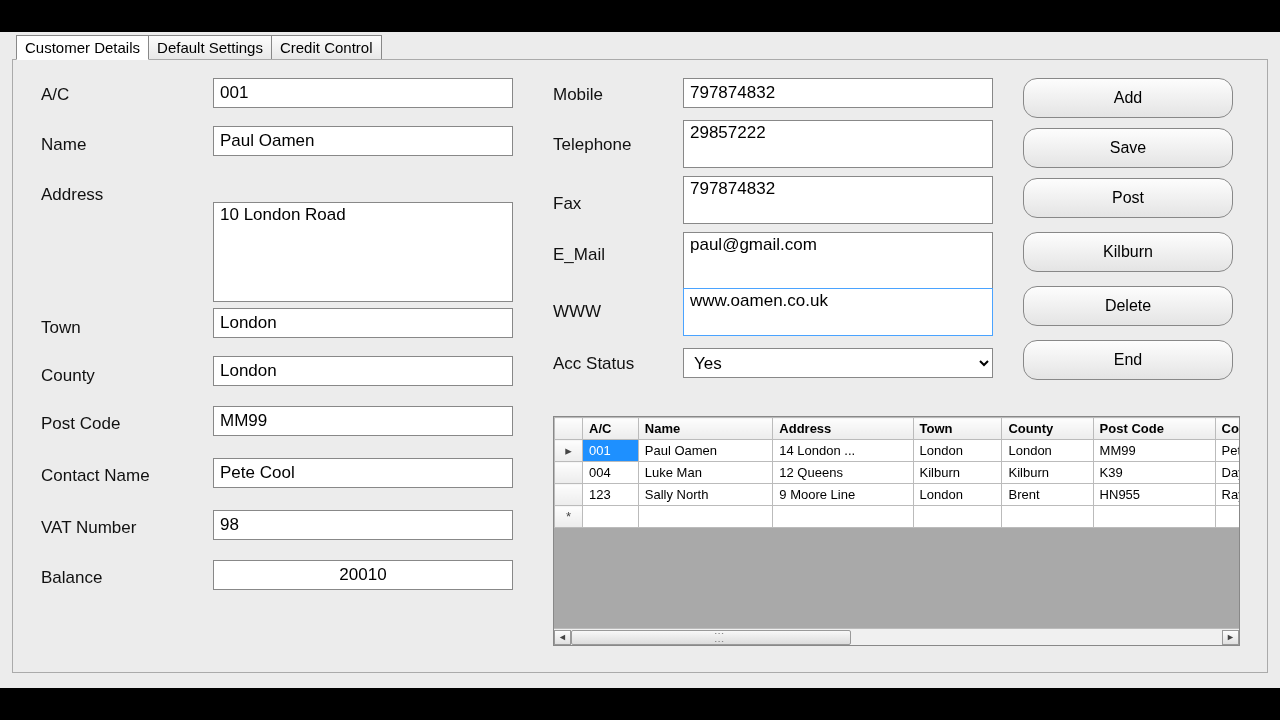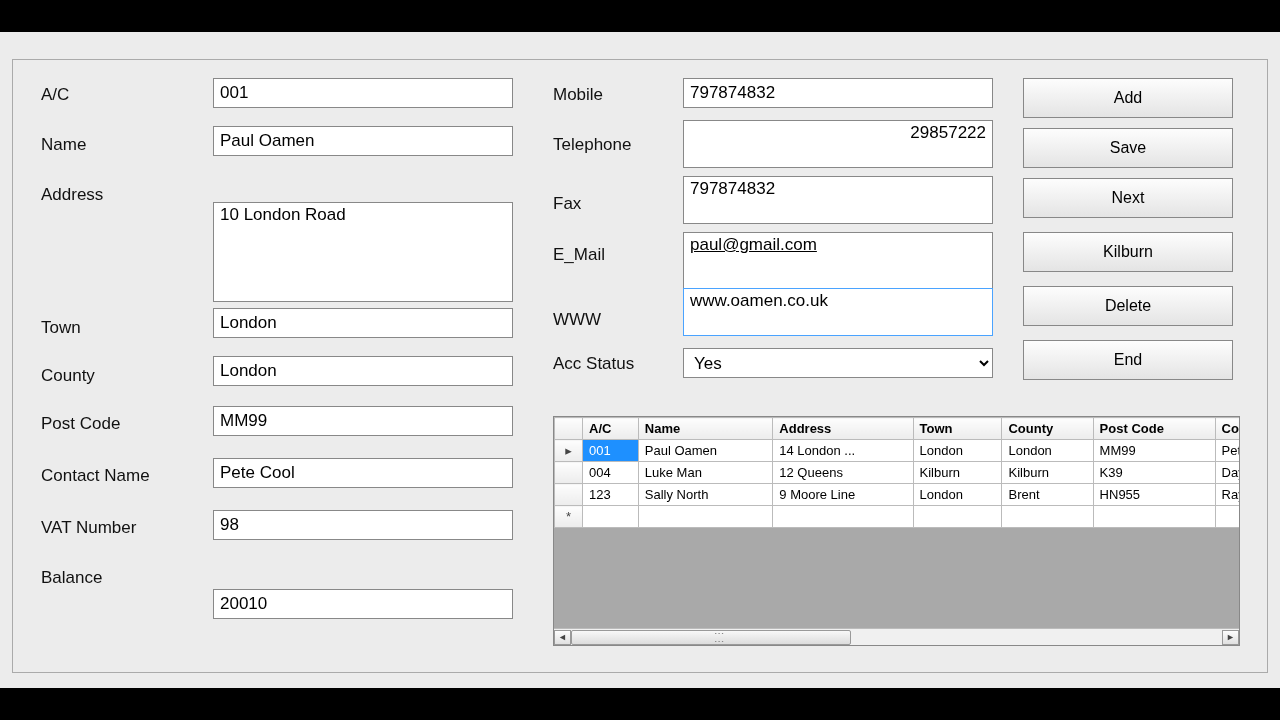--- a/index.html
+++ b/index.html
@@ -81,21 +81,21 @@
   .txt-multi { height: 100px; resize: none; }
   .sel { height: 30px; width: 310px;}
   .rtxt { width: 310px; }
 
   .btn {
     width: 210px;
     height: 40px;
     font-size: 16px;
     background: linear-gradient(#fdfdfd,#e4e4e4);
     border: 1px solid #888;
-    border-radius: 0;
+    border-radius: 14px;
     cursor: pointer;
   }
 
   .grid-wrap {
     position: absolute;
     left: 540px;
     top: 356px;
     width: 687px;
     height: 230px;
     border: 1px solid #888;
@@ -172,20 +172,25 @@
     left:50%;top:0;
     font-size:10px;color:#888;
   }
 </style>
 </head>
 <body>
 
 <div class="letterbox-top"></div>
 <div class="app">
 
+  <div class="tab-strip">
+    <div class="tab active">Customer Details</div>
+    <div class="tab">Default Settings</div>
+    <div class="tab">Credit Control</div>
+  </div>
 
   <div class="tab-body">
 
     <div class="col col-left-labels">
       <div class="lbl" style="position:absolute;top:15px">A/C</div>
       <div class="lbl" style="position:absolute;top:65px">Name</div>
       <div class="lbl" style="position:absolute;top:115px">Address</div>
       <div class="lbl" style="position:absolute;top:248px">Town</div>
       <div class="lbl" style="position:absolute;top:296px">County</div>
       <div class="lbl" style="position:absolute;top:344px">Post Code</div>
@@ -196,47 +201,47 @@
 
     <div class="col col-left-inputs">
       <input class="txt" style="position: absolute; top: 8px;" value="001">
       <input class="txt" style="position: absolute; top: 56px;" value="Paul Oamen">
       <textarea class="txt-multi" style="position: absolute; top: 104px; margin-top: 28px;">10 London Road</textarea>
       <input class="txt" style="position: absolute; top: 238px;" value="London">
       <input class="txt" style="position: absolute; top: 286px;" value="London">
       <input class="txt" style="position: absolute; top: 336px;" value="MM99">
       <input class="txt" style="position: absolute; top: 388px;" value="Pete Cool">
       <input class="txt" style="position: absolute; top: 440px;" value="98">
-      <input class="txt" style="position: absolute; top: 519px;" value="20010">
+      <input class="txt" style="position: absolute; top: 490px; text-align: center;" value="20010">
     </div>
 
     <div class="col col-right-labels">
       <div class="lbl" style="position:absolute;top:15px">Mobile</div>
       <div class="lbl" style="position:absolute;top:65px">Telephone</div>
       <div class="lbl" style="position:absolute;top:124px">Fax</div>
       <div class="lbl" style="position:absolute;top:175px">E_Mail</div>
-      <div class="lbl" style="position:absolute;top:240px">WWW</div>
+      <div class="lbl" style="position:absolute;top:232px">WWW</div>
       <div class="lbl" style="position:absolute;top:284px">Acc Status</div>
     </div>
 
     <div class="col col-right-inputs">
       <input class="txt rtxt" style="position: absolute; top: 8px;" value="797874832">
-      <textarea class="txt rtxt" style="position: absolute; top: 50px; height: 48px; resize: none; text-align: right;">29857222</textarea>
+      <textarea class="txt rtxt" style="position: absolute; top: 50px; height: 48px; resize: none;">29857222</textarea>
       <textarea class="txt rtxt" style="position: absolute; top: 106px; height: 48px; resize: none;">797874832</textarea>
-      <textarea class="txt rtxt" style="position: absolute; top: 162px; height: 64px; resize: none; text-decoration: underline;">paul@gmail.com</textarea>
+      <textarea class="txt rtxt" style="position: absolute; top: 162px; height: 64px; resize: none;">paul@gmail.com</textarea>
       <textarea class="txt rtxt" style="position: absolute; top: 218px; height: 48px; resize: none; border-color: rgb(74, 163, 255);">www.oamen.co.uk</textarea>
       <select class="sel" style="position:absolute;top:278px">
         <option>Yes</option>
       </select>
     </div>
 
     <div class="col col-buttons">
       <button class="btn" style="position:absolute;top:8px">Add</button>
       <button class="btn" style="position:absolute;top:58px">Save</button>
-      <button class="btn" style="position:absolute;top:108px">Next</button>
+      <button class="btn" style="position:absolute;top:108px">Post</button>
       <button class="btn" style="position:absolute;top:162px">Kilburn</button>
       <button class="btn" style="position:absolute;top:216px">Delete</button>
       <button class="btn" style="position:absolute;top:270px">End</button>
     </div>
 
     <div class="grid-wrap">
       <table class="grid" id="grid-table">
           <tbody>
             <tr>
               <th class="rowhdr"></th>

